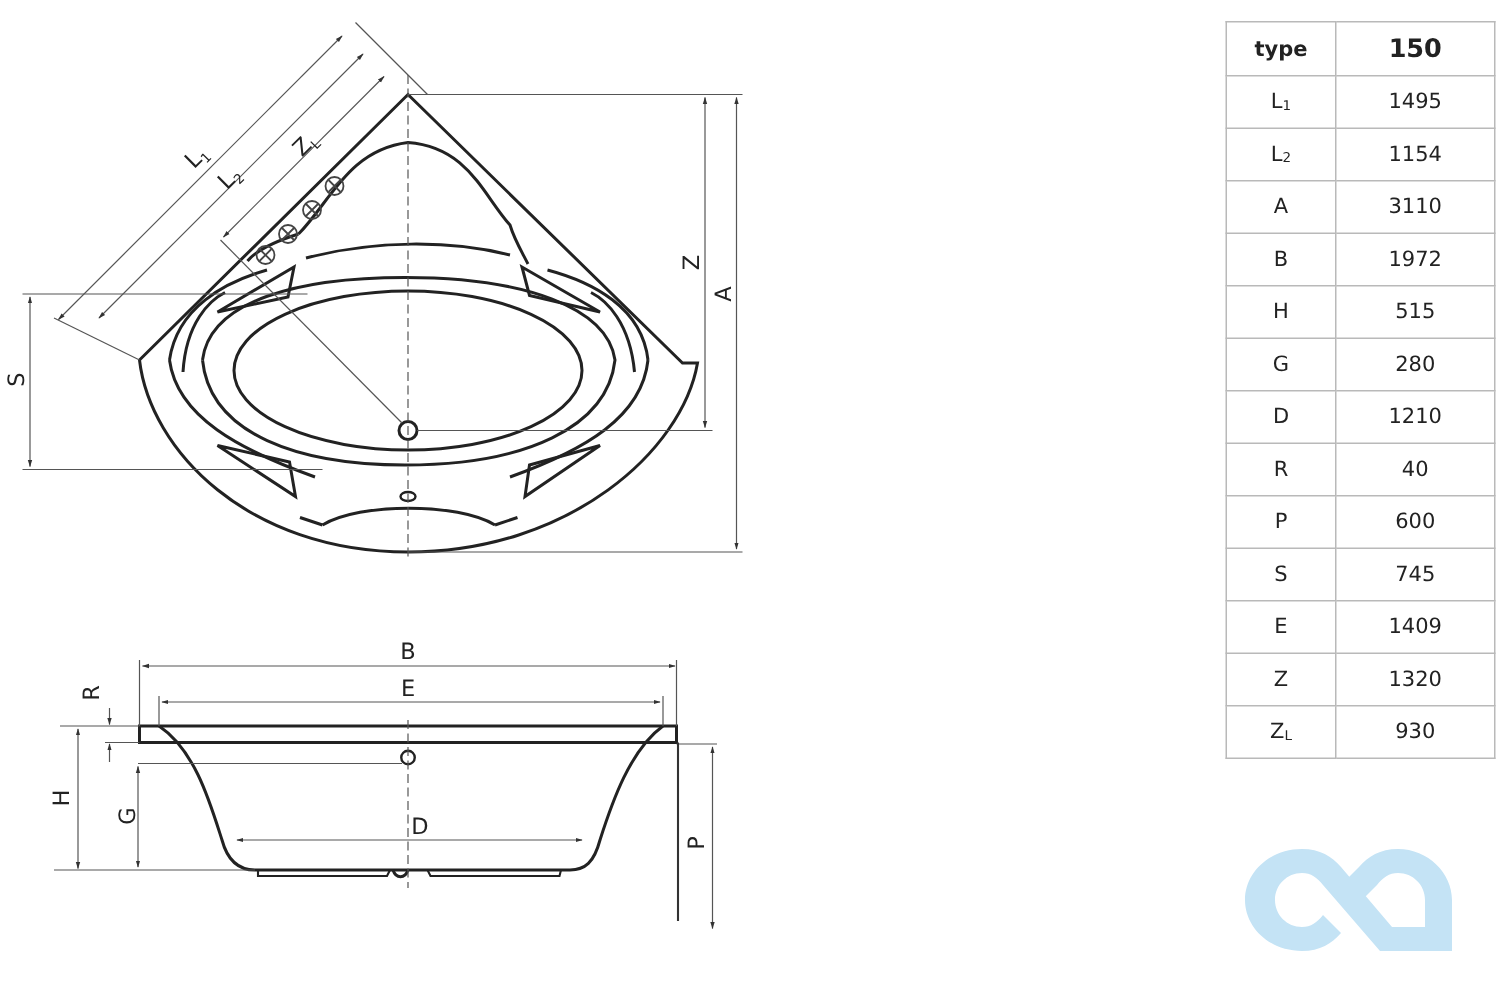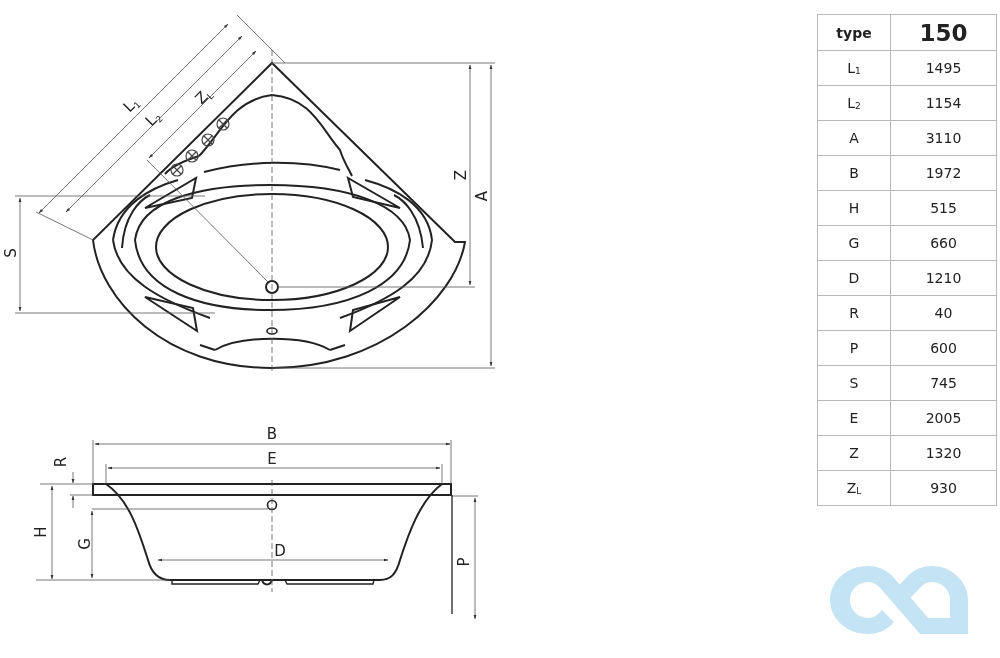--- a/index.html
+++ b/index.html
@@ -5,21 +5,21 @@
   html, body { margin: 0; padding: 0; background: #ffffff; }
   body { width: 1000px; height: 658px; position: relative; overflow: hidden;
          font-family: "DejaVu Sans", sans-serif; }
   .drawing { position: absolute; left: 0; top: 0; width: 800px; height: 658px; }
   .spec-table { position: absolute; left: 817px; top: 14px; width: 180px;
                 border-collapse: collapse; }
   .spec-table td { border: 1px solid #b9b9b9; height: 34px; padding: 0;
                    text-align: center; color: #222; font-size: 14px; }
   .spec-table td.key { width: 72px; }
   .spec-table tr.head td { height: 35px; font-weight: bold; }
-  .spec-table tr.head td.val { font-size: 23px; text-align: center; }
+  .spec-table tr.head td.val { font-size: 17px; text-align: center; }
   .spec-table .sub { font-size: 9px; vertical-align: -1px; }
   .logo { position: absolute; left: 828px; top: 560px; width: 150px; height: 80px; }
   .lbl { font-family: "DejaVu Sans", sans-serif; font-size: 15px; fill: #222; }
 </style>
 </head>
 <body>
 
 <svg class="drawing" viewBox="0 0 800 658" xmlns="http://www.w3.org/2000/svg">
   <defs>
     <marker id="arr" viewBox="0 0 10 10" refX="9" refY="5" markerWidth="6" markerHeight="6" orient="auto-start-reverse">
@@ -176,41 +176,41 @@
   <tr>
         <td class="key"><span>B</span></td>
         <td>1972</td>
       </tr>
   <tr>
         <td class="key"><span>H</span></td>
         <td>515</td>
       </tr>
   <tr>
         <td class="key"><span>G</span></td>
-        <td>660</td>
+        <td>280</td>
       </tr>
   <tr>
         <td class="key"><span>D</span></td>
         <td>1210</td>
       </tr>
   <tr>
         <td class="key"><span>R</span></td>
         <td>40</td>
       </tr>
   <tr>
         <td class="key"><span>P</span></td>
         <td>600</td>
       </tr>
   <tr>
         <td class="key"><span>S</span></td>
         <td>745</td>
       </tr>
   <tr>
         <td class="key"><span>E</span></td>
-        <td>2005</td>
+        <td>1409</td>
       </tr>
   <tr>
         <td class="key"><span>Z</span></td>
         <td>1320</td>
       </tr>
   <tr>
         <td class="key"><span>Z</span><span class="sub">L</span></td>
         <td>930</td>
       </tr>
 </tbody>

